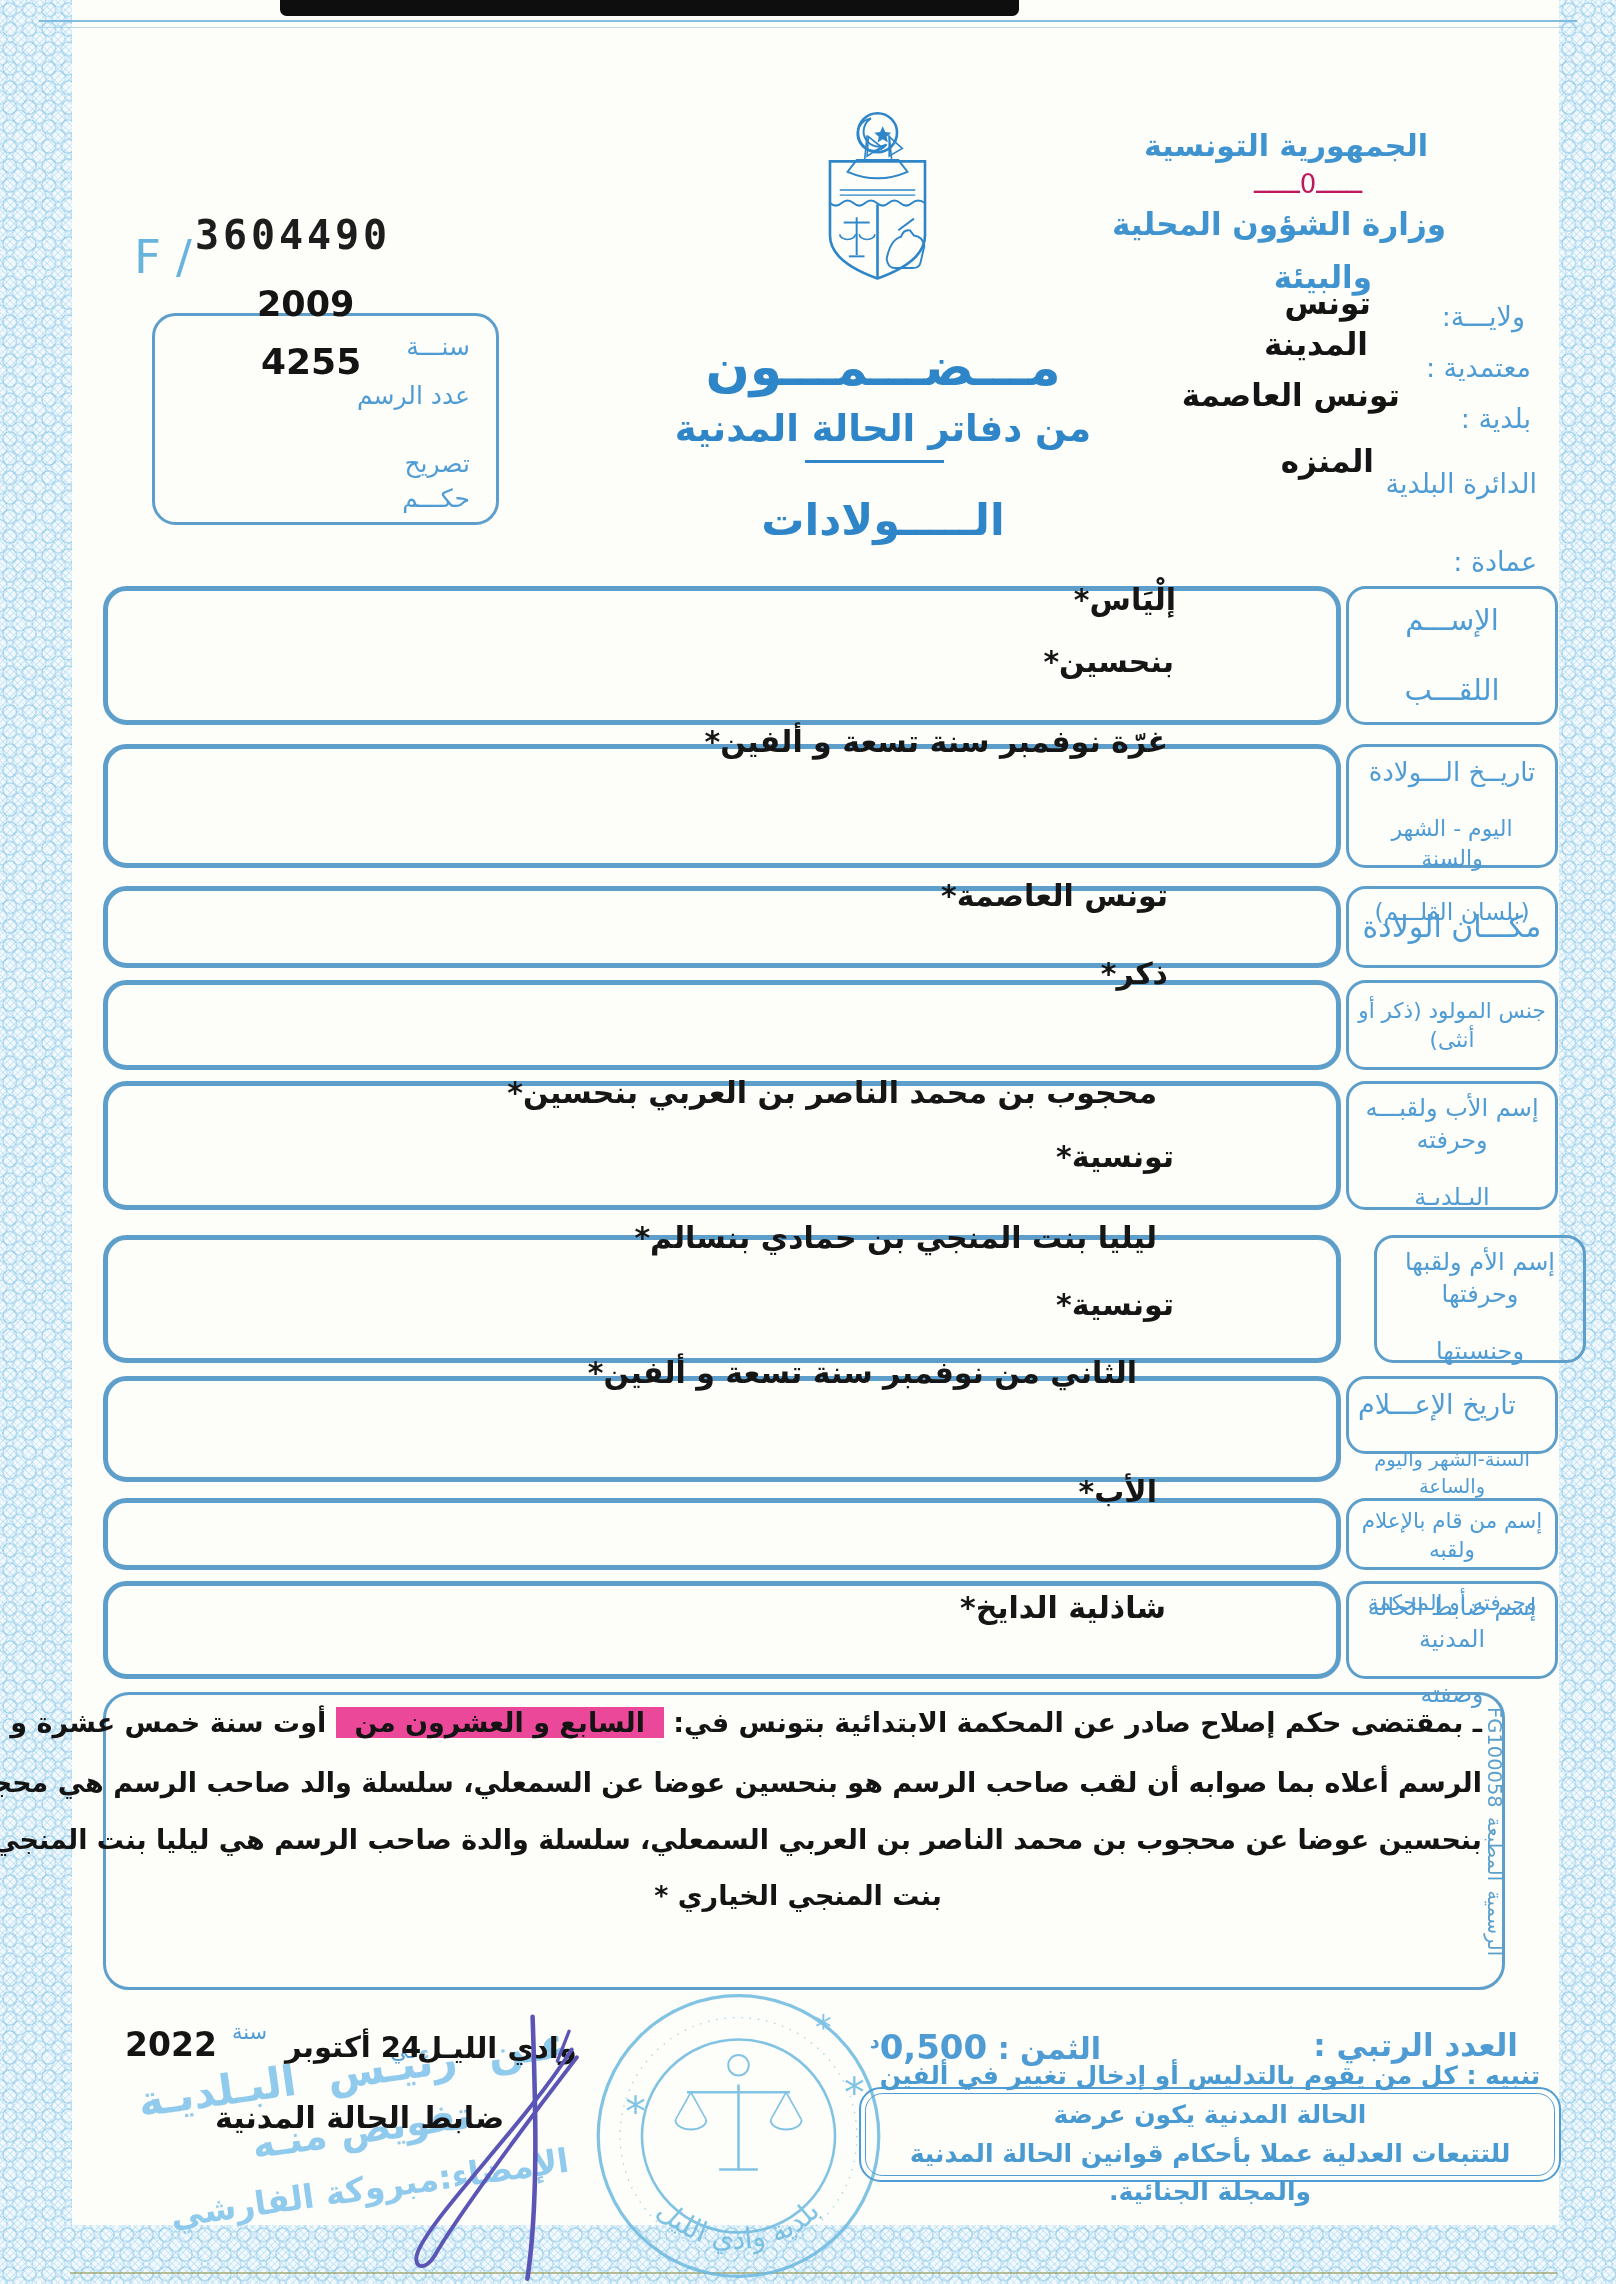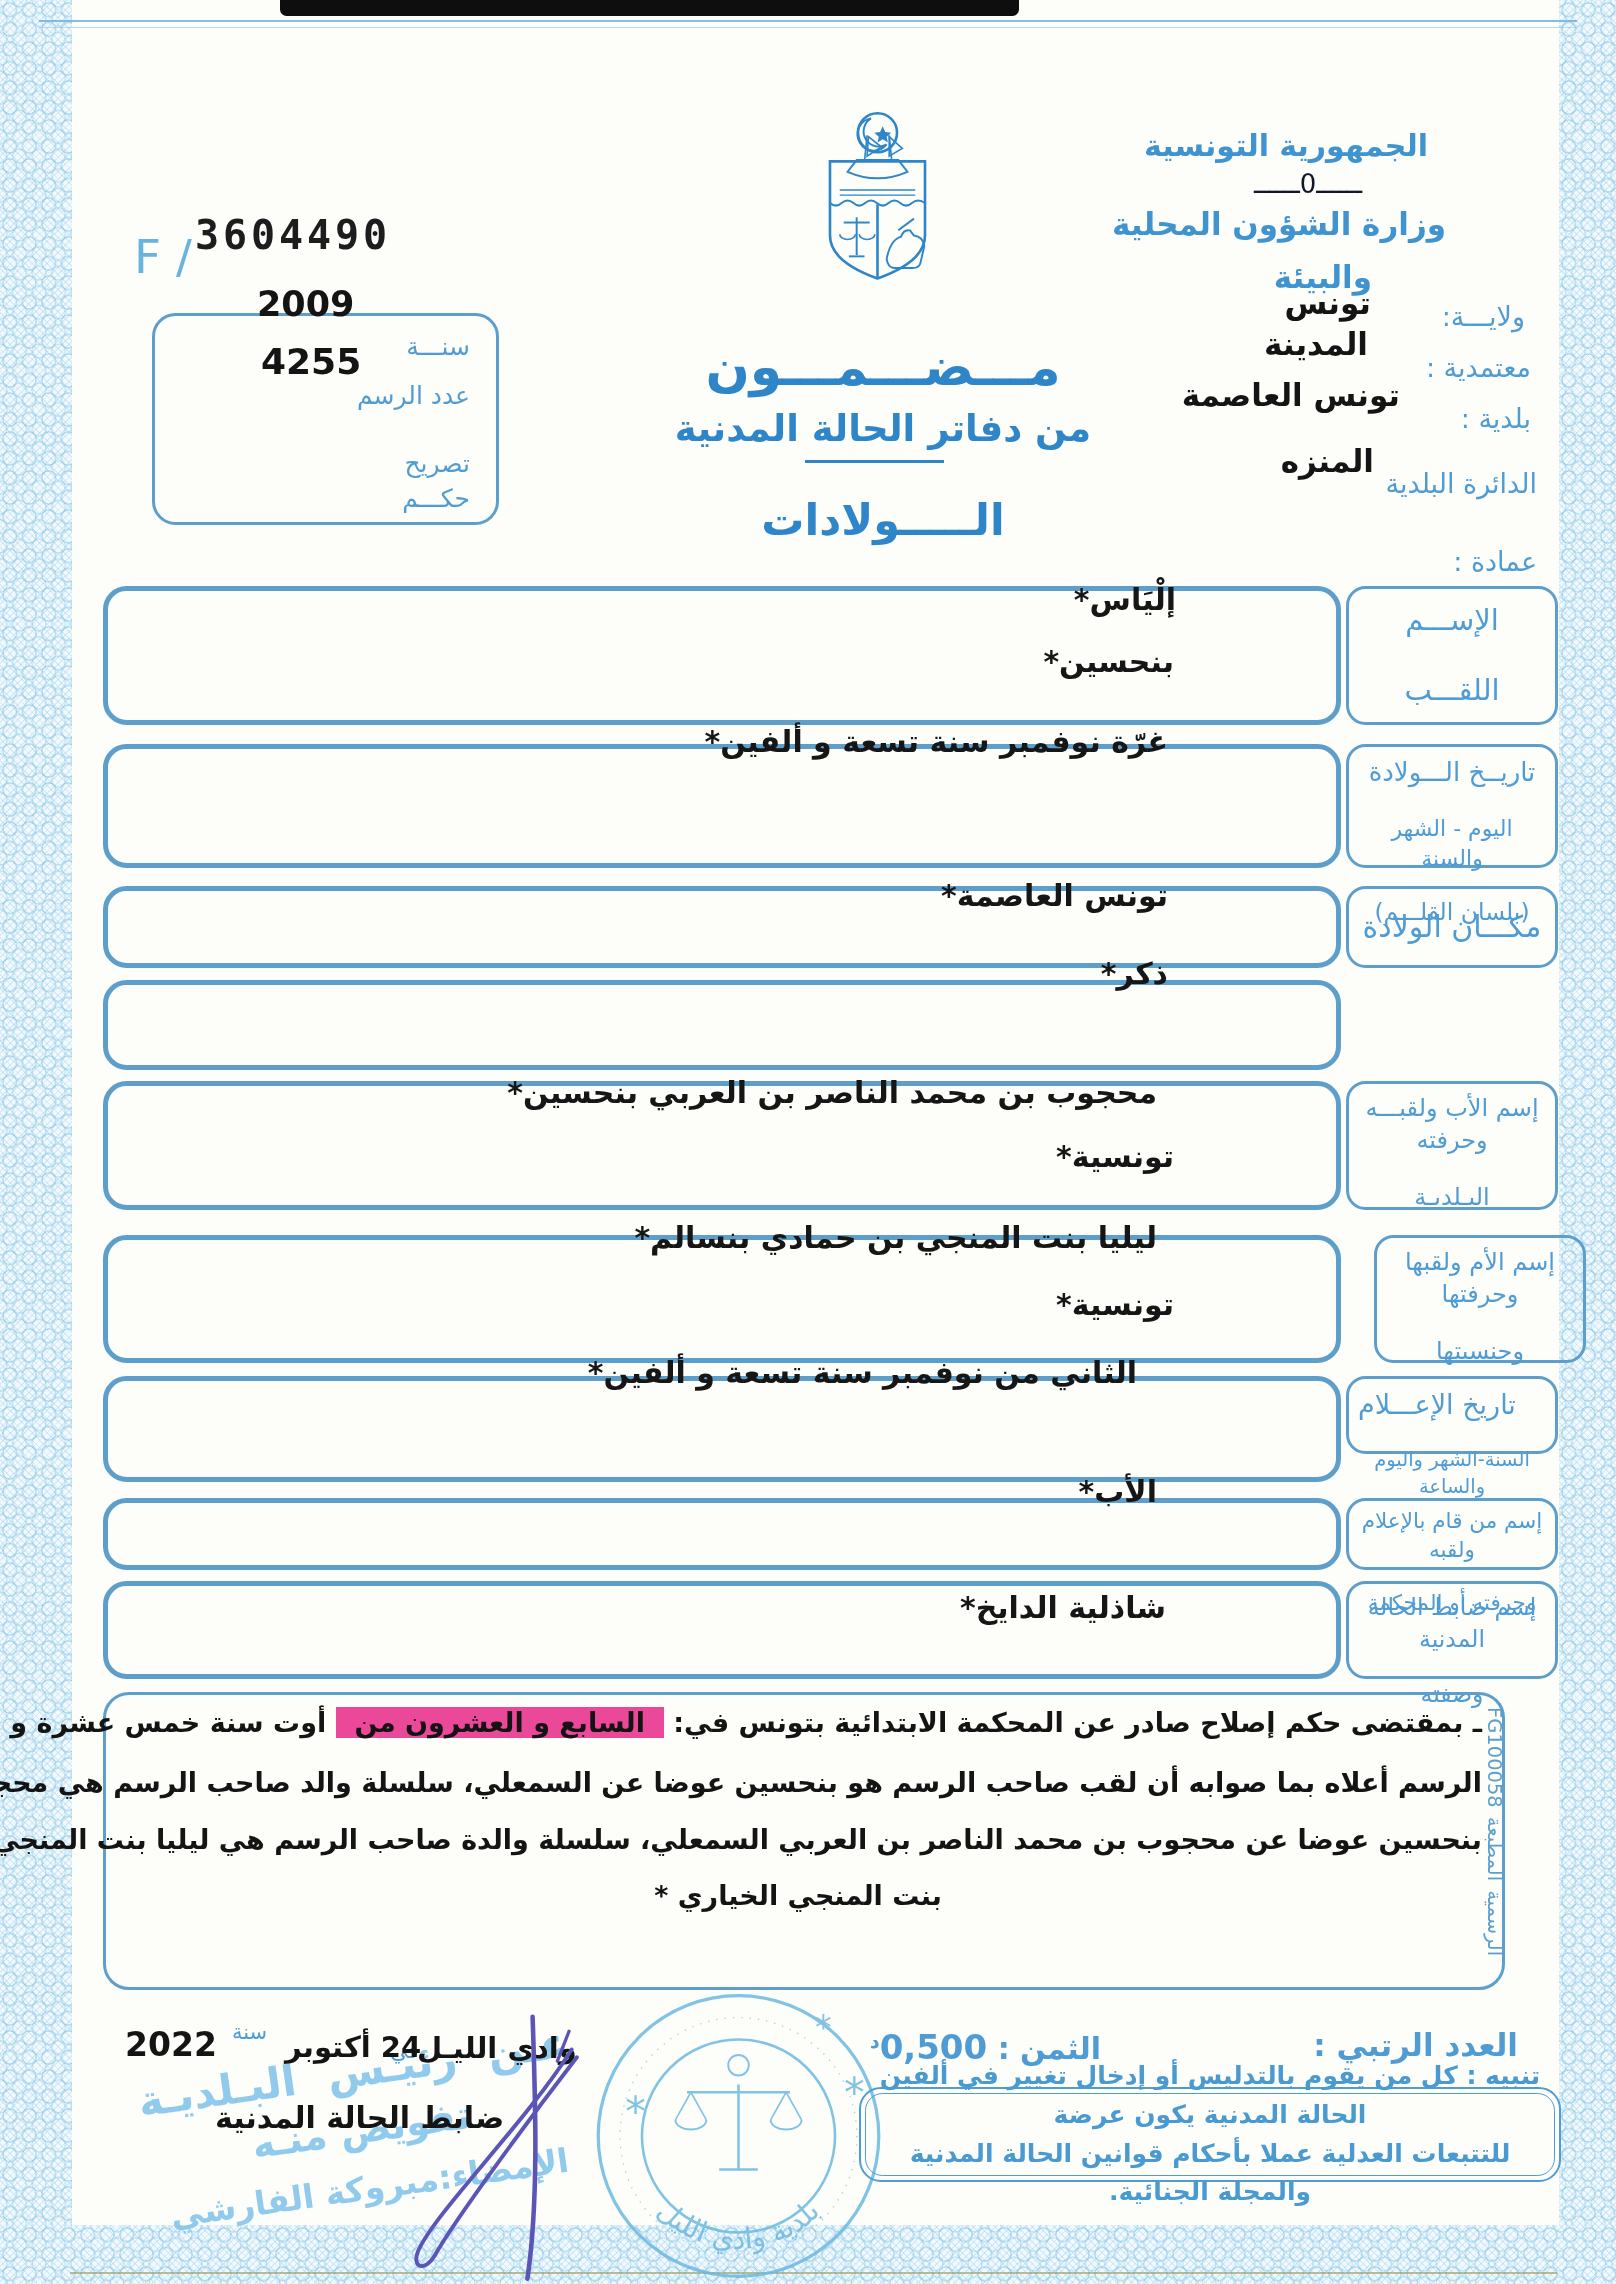--- a/index.html
+++ b/index.html
@@ -93,21 +93,21 @@
       <line x1="120" y1="188" x2="144" y2="170" stroke-width="3"></line>
     </svg>
   </div>
 
   <div class="titleline" style="top:337px;font-size:52px;">مـــضـــمـــون</div>
   <div class="titleline" style="top:407px;font-size:37px;">من دفاتر الحالة المدنية</div>
   <div style="position:absolute;left:805px;top:460px;width:139px;height:3.3px;background:#2e86c8;z-index:4;"></div>
   <div class="titleline" style="top:495px;font-size:43px;">الـــــولادات</div>
 
   <div class="hdr" style="top:128px;right:188px;font-size:30px;font-weight:700;color:#3f93cf;">الجمهورية التونسية</div>
-  <div class="hdr" style="top:169px;right:254px;font-size:26px;color:#0f172a;">ــــــ0ــــــ</div>
+  <div class="hdr" style="top:169px;right:254px;font-size:26px;color:#be185d;">ــــــ0ــــــ</div>
   <div class="hdr" style="top:206px;right:170px;font-size:31px;font-weight:700;color:#3f93cf;">وزارة الشؤون المحلية</div>
   <div class="hdr" style="top:259px;right:244px;font-size:31px;font-weight:700;color:#3f93cf;">والبيئة</div>
 
   <div class="hdr" style="top:285px;right:245px;font-size:31px;font-weight:700;color:#141414;">تونس</div>
   <div class="hdr" style="top:301px;right:91px;font-size:27px;color:#4f9cd4;">ولايـــة:</div>
   <div class="hdr" style="top:326px;right:248px;font-size:31px;font-weight:700;color:#141414;">المدينة</div>
   <div class="hdr" style="top:352px;right:85px;font-size:27px;color:#4f9cd4;">معتمدية :</div>
   <div class="hdr" style="top:377px;right:216px;font-size:31px;font-weight:700;color:#141414;">تونس العاصمة</div>
   <div class="hdr" style="top:403px;right:85px;font-size:27px;color:#4f9cd4;">بلدية :</div>
   <div class="hdr" style="top:443px;right:242px;font-size:31px;font-weight:700;color:#141414;">المنزه</div>
@@ -130,20 +130,23 @@
   </div>
   <div class="val" style="top:724px;right:448px;">غرّة نوفمبر سنة تسعة و ألفين*</div>
 
   <div class="vbox" style="top:886px;height:82px;"></div>
   <div class="lbox" style="top:886px;height:82px;font-size:30px;">
     <span class="lbl">مكـــان الولادة</span>
   </div>
   <div class="val" style="top:878px;right:448px;">تونس العاصمة*</div>
 
   <div class="vbox" style="top:980px;height:90px;"></div>
+  <div class="lbox" style="top:980px;height:90px;font-size:21.5px;">
+    <span class="lbl">جنس المولود (ذكر أو أنثى)</span>
+  </div>
   <div class="val" style="top:956px;right:448px;">ذكر*</div>
 
   <div class="vbox" style="top:1081px;height:129px;"></div>
   <div class="lbox" style="top:1081px;height:129px;font-size:24px;">
     <span class="lbl">إسم الأب ولقبـــه وحرفته</span>
     <span class="lbl">البـلديـة</span>
   </div>
   <div class="val" style="top:1075px;right:459px;">محجوب بن محمد الناصر بن العربي بنحسين*</div>
   <div class="val" style="top:1139px;right:442px;">تونسية*</div>
 

